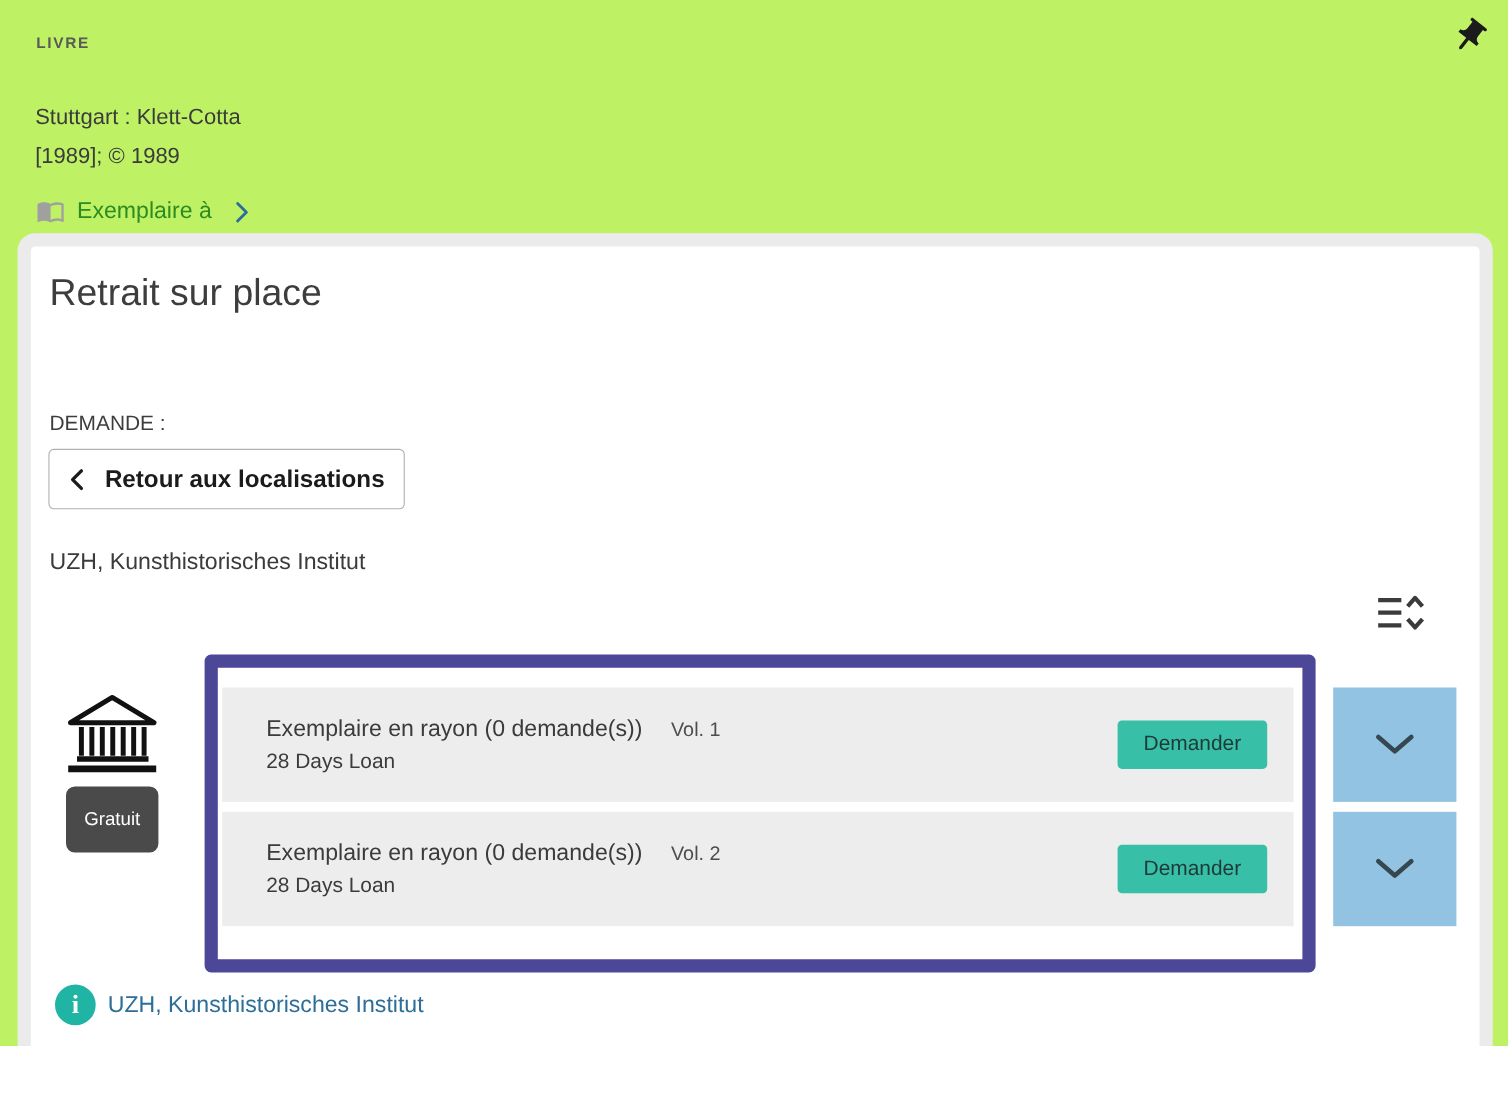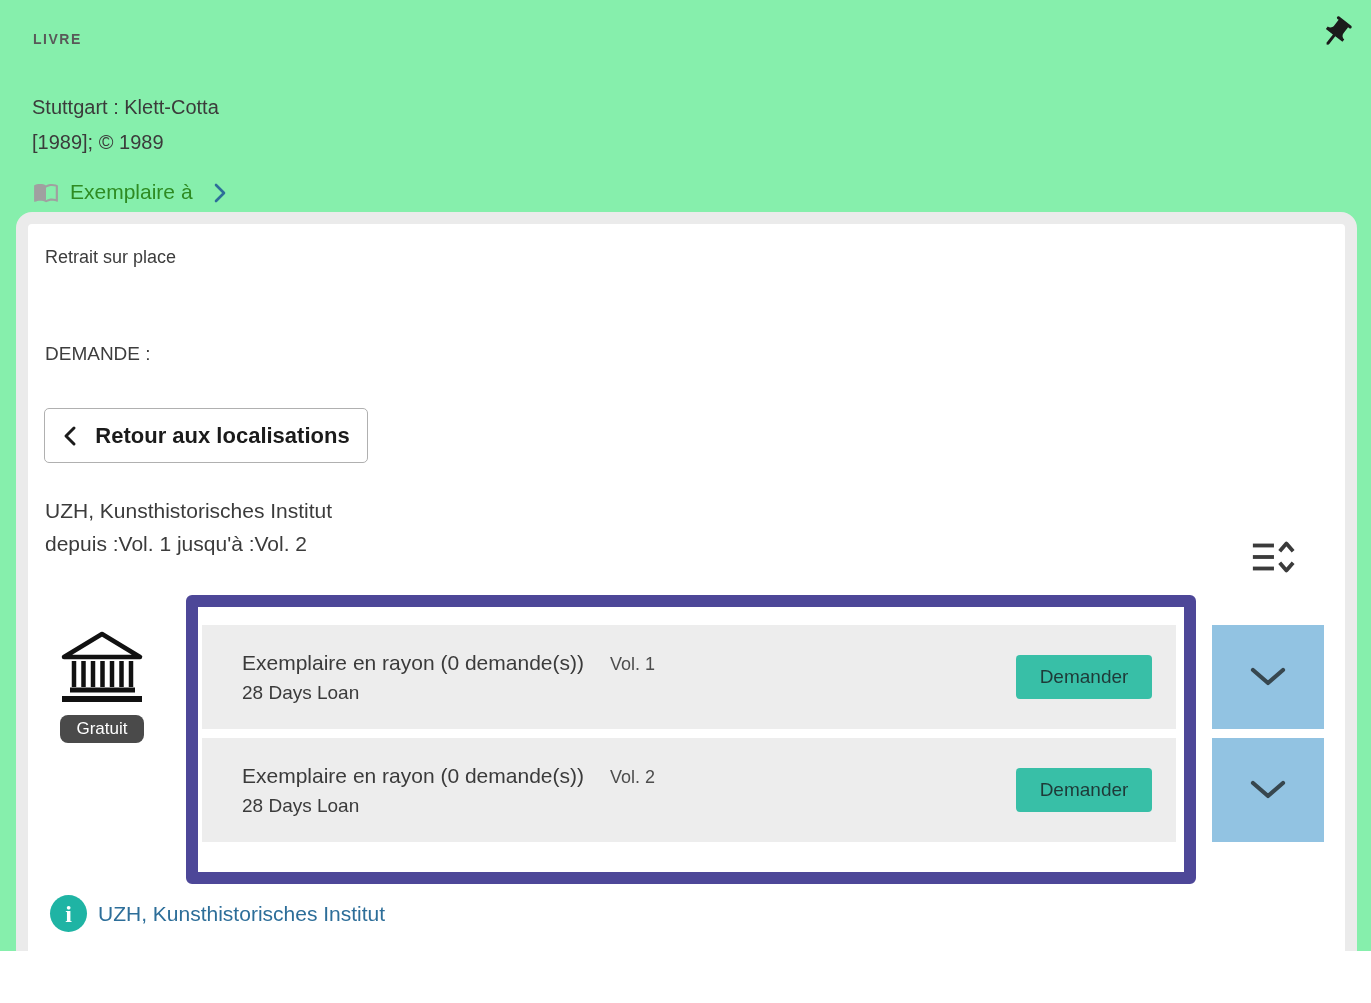--- a/index.html
+++ b/index.html
@@ -1,59 +1,59 @@
 <!DOCTYPE html>
 <html><head>
 <meta charset="utf-8">
 <style>
   * { margin:0; padding:0; box-sizing:border-box; }
   body { background:#fff; font-family:"Liberation Sans", sans-serif; }
-  .page { position:relative; width:1371px; height:951px; background:#86efac; overflow:hidden; }
+  .page { position:relative; width:1371px; height:951px; background:#bef264; overflow:hidden; }
 
   
   .type-label { position:absolute; left:33px; top:31px; font-size:14px; font-weight:700;
                 letter-spacing:1.5px; color:#595959; }
   .record-title { position:absolute; left:31px; top:55px; font-size:25px; font-weight:700; color:#333; }
   .record-pub { position:absolute; left:32px; top:96px; font-size:20px; color:#3b3b3b; }
   .record-dates { position:absolute; left:32px; top:131px; font-size:20px; color:#3b3b3b; }
   .pin-btn { position:absolute; left:1308px; top:6px; width:56px; height:56px; border:none;
              background:transparent; cursor:pointer; display:flex; align-items:center; justify-content:center; }
   .pin-btn svg { transform:rotate(38deg); }
 
   
   .avail-line { position:absolute; left:31px; top:179px; display:flex; align-items:center; gap:9px; }
   .avail-green { font-size:21px; color:#2e8b22; }
   .avail-link { font-size:21px; color:#2d6e99; text-decoration:none; white-space:pre-wrap; cursor:pointer; }
   .avail-chevron { margin-left:10px; margin-top:2px; }
 
   
   .card { position:absolute; left:16px; top:212px; width:1341px; height:781px;
           background:#fff; border:12px solid #ebebeb; border-radius:16px; }
-  .panel-title { position:absolute; left:17px; top:23px; font-size:18px; font-weight:400; color:#3d3d3d; }
-
-  .request-row { position:absolute; left:17px; top:119px; height:54px; display:flex; align-items:flex-start; gap:19px; }
+  .panel-title { position:absolute; left:17px; top:23px; font-size:34px; font-weight:400; color:#3d3d3d; }
+
+  .request-row { position:absolute; left:17px; top:119px; height:54px; display:flex; align-items:flex-end; gap:19px; }
   .request-label { font-size:19px; color:#3d3d3d; }
   .teal-btn { background:#38bfa7; color:#1e3a38; border:none; border-radius:4px; cursor:pointer;
               font-family:"Liberation Sans", sans-serif; }
   .request-btn { width:370px; height:54px; font-size:19px; }
 
   .back-btn { position:absolute; left:16px; top:184px; width:324px; height:55px; background:#fff;
               border:1px solid #b0b0b0; border-radius:5px; display:flex; align-items:center;
               justify-content:center; gap:18px; font-size:22px; font-weight:700; color:#1b1b1b;
               cursor:pointer; font-family:"Liberation Sans", sans-serif; }
 
   .loc-block { position:absolute; left:17px; top:270px; font-size:21px; color:#3b3b3b; line-height:33px; }
   .loc-green { color:#2e8b22; }
 
   .sort-btn { position:absolute; left:1220px; top:308px; width:50px; height:50px; border:none;
               background:transparent; cursor:pointer; display:flex; align-items:center; justify-content:center; }
 
   .provider { position:absolute; left:24px; top:406px; width:100px; display:flex; flex-direction:column;
               align-items:center; gap:11px; }
-  .gratuit-badge { background:#4a4a4a; color:#fff; font-size:17px; padding:4px 16px; border-radius:8px; }
+  .gratuit-badge { background:#4a4a4a; color:#fff; font-size:17px; padding:20px 16px; border-radius:8px; }
 
   
   .highlight-box { position:absolute; left:158px; top:371px; width:1010px;
                    border:12px solid #4d4798; border-radius:6px; background:#fff;
                    padding:18px 8px 30px 4px; display:flex; flex-direction:column; gap:9px; }
   .item-row { background:#ededed; height:104px; display:flex; align-items:center; padding:0 24px 0 40px; }
   .item-line1 { display:flex; align-items:baseline; }
   .item-desc { font-size:21px; color:#3b3b3b; }
   .item-vol { font-size:18px; color:#4d4d4d; margin-left:26px; }
   .item-line2 { font-size:19px; color:#3b3b3b; margin-top:7px; }
@@ -114,21 +114,20 @@
       <span style="display:flex;">
         <svg width="15" height="22" viewBox="0 0 15 22">
           <polyline points="12,3 4,11 12,19" fill="none" stroke="#1b1b1b" stroke-width="3" stroke-linecap="round" stroke-linejoin="round"></polyline>
         </svg>
       </span>
       <span>Retour aux localisations</span>
     </button>
 
     <div class="loc-block">
       <div>UZH, Kunsthistorisches Institut</div>
-      <div>depuis :Vol. 1 jusqu'à :Vol. 2</div>
     </div>
 
     <button class="sort-btn">
       <span style="display:flex;">
         <svg width="46" height="44" viewBox="0 0 48 44">
           <line x1="3" y1="10" x2="25" y2="10" stroke="#3b3b3b" stroke-width="4"></line>
           <line x1="3" y1="22" x2="25" y2="22" stroke="#3b3b3b" stroke-width="4"></line>
           <line x1="3" y1="34" x2="25" y2="34" stroke="#3b3b3b" stroke-width="4"></line>
           <polyline points="31,16 38,8 45,16" fill="none" stroke="#3b3b3b" stroke-width="4" stroke-linejoin="round"></polyline>
           <polyline points="31,28 38,36 45,28" fill="none" stroke="#3b3b3b" stroke-width="4" stroke-linejoin="round"></polyline>

